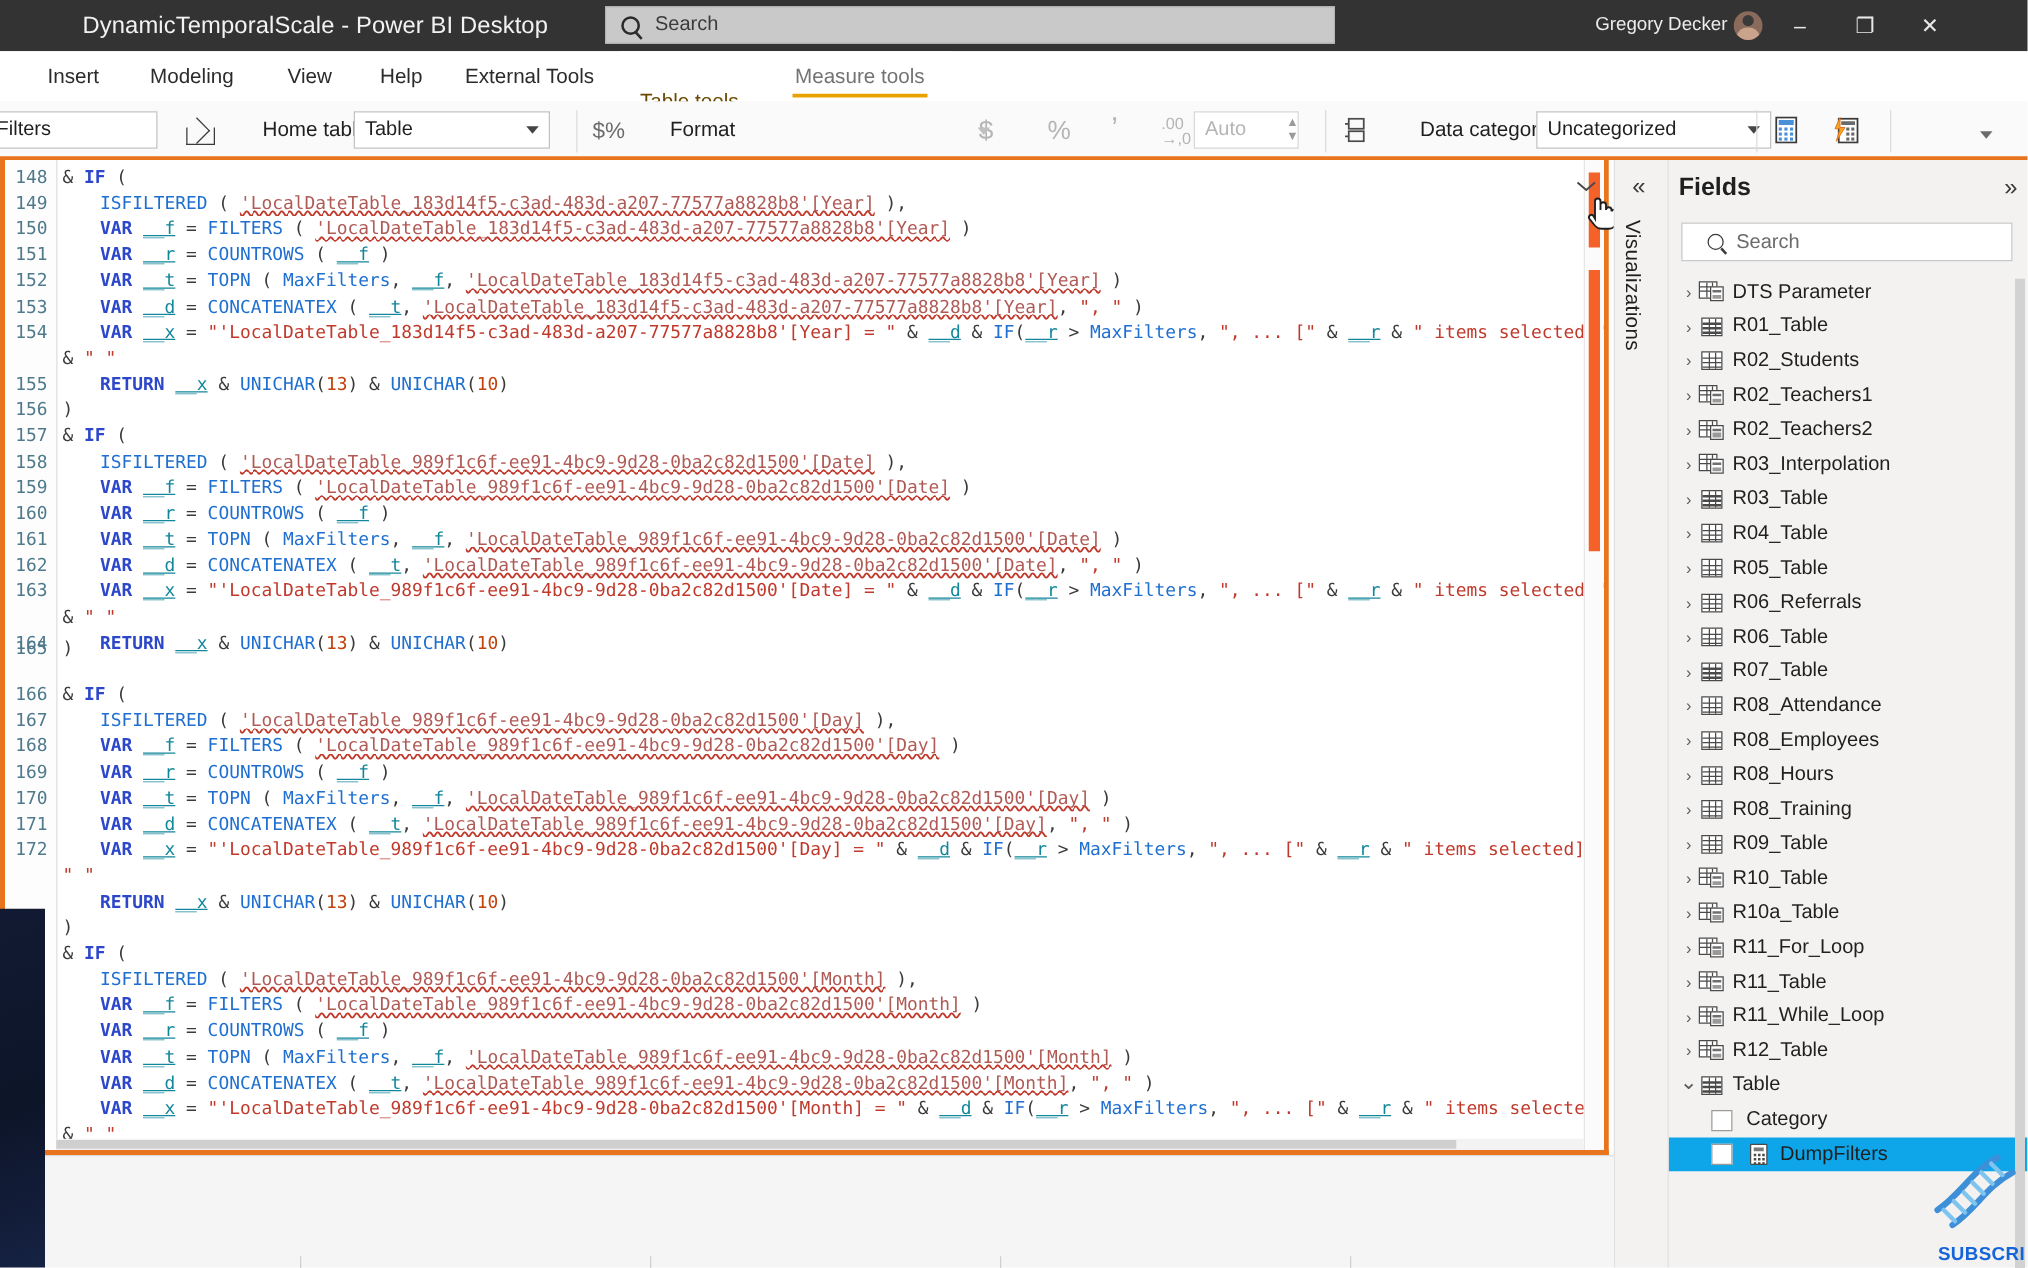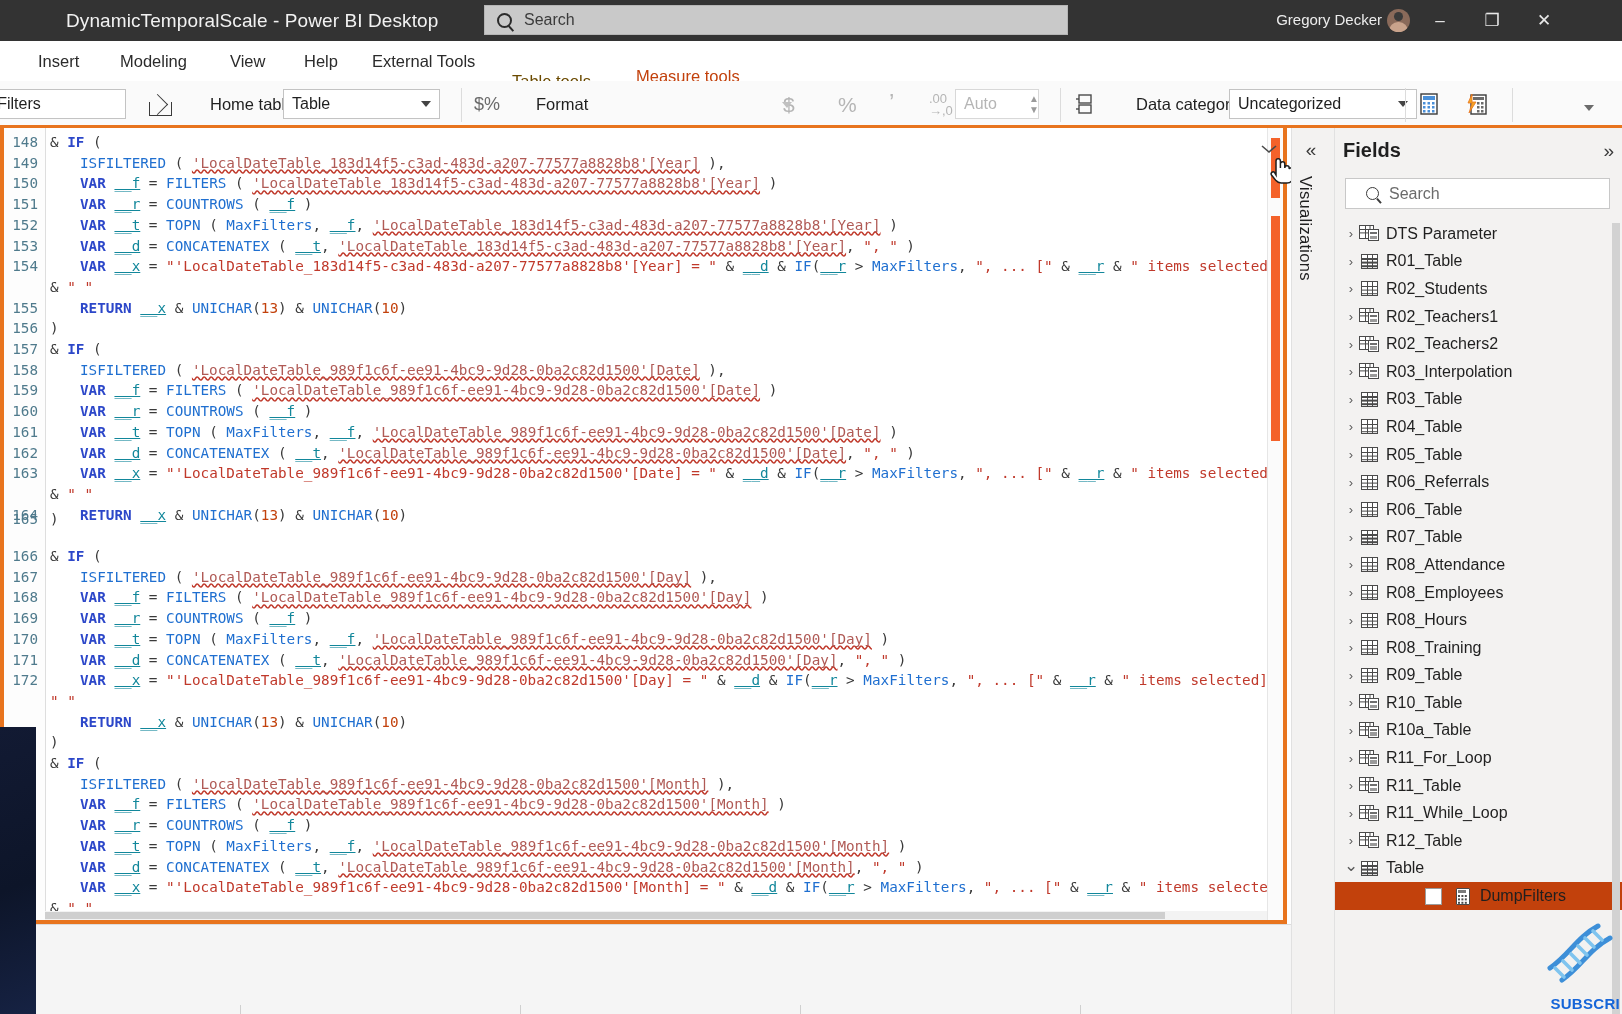--- a/index.html
+++ b/index.html
@@ -65,21 +65,21 @@
   #ribbon-tabs {
     position: absolute; left: 0; top: 41px; width: 1622px; height: 40px;
     background: #ffffff;
   }
   .rtab {
     position: absolute; top: 0; height: 40px;
     display: flex; align-items: center; justify-content: center;
     font-size: 16.5px; color: #2b2b2b; padding: 0 16px; white-space: nowrap;
   }
   .rtab.ctx { color: #6b4a00; }
-  .rtab.active { color: #c2410c; margin-top: 15px; }
+  .rtab.active { color: #737373; }
   .rtab.active::after {
     content: ""; position: absolute; left: 14px; right: 14px; bottom: 3px;
     height: 3px; background: #e8a302;
   }
   #ctx-band {
     position: absolute; left: 496px; top: 41px; width: 266px; height: 40px;
     background: #fdfdfd; border-left: 1px solid #eee; border-right: 1px solid #eee;
   }
 
   
@@ -224,21 +224,21 @@
   }
   #fields-search span { margin-left: 10px; color: #6b6b6b; font-size: 16px; }
 
   #fields-list {
     position: absolute; left: 0; top: 92px; right: 0; bottom: 0; overflow: hidden;
   }
   .f-item {
     position: relative; height: 27.6px; display: flex; align-items: center;
     padding-left: 8px; font-size: 16px; color: #1f1f1f; white-space: nowrap;
   }
-  .f-item.sel { background: #c2410c; justify-content: center; }
+  .f-item.sel { background: #0ea5e9; }
   .f-arrow {
     width: 16px; flex: none; color: #5c5c5c; font-size: 13px;
     display: flex; align-items: center; justify-content: center;
   }
   .f-ico { width: 22px; height: 17px; flex: none; position: relative; margin-right: 5px; }
 
   
   .ico-table {
     position: absolute; left: 2px; top: 1px; width: 17px; height: 15px;
     border: 1.4px solid #4a4a4a; background: #ffffff;
@@ -732,20 +732,24 @@
         </span>
         <span class="f-label">R12_Table</span>
       </div>
       <div class="f-item" style="padding-left: 8px;">
         <span class="f-arrow" style="font-size: 17px; margin-top: -6px;">⌄</span>
         <span class="f-ico">
           <span class="ico-table"></span>
         </span>
         <span class="f-label">Table</span>
       </div>
+      <div class="f-item" style="padding-left: 34px;">
+        <span class="f-check"></span>
+        <span class="f-label">Category</span>
+      </div>
       <div class="f-item sel" style="padding-left: 34px;">
         <span class="f-check"></span>
         <span class="f-ico">
           <span class="ico-measure"></span>
         </span>
         <span class="f-label">DumpFilters</span>
       </div>
     </div>
   <div id="fields-sb"></div>
 </div>

